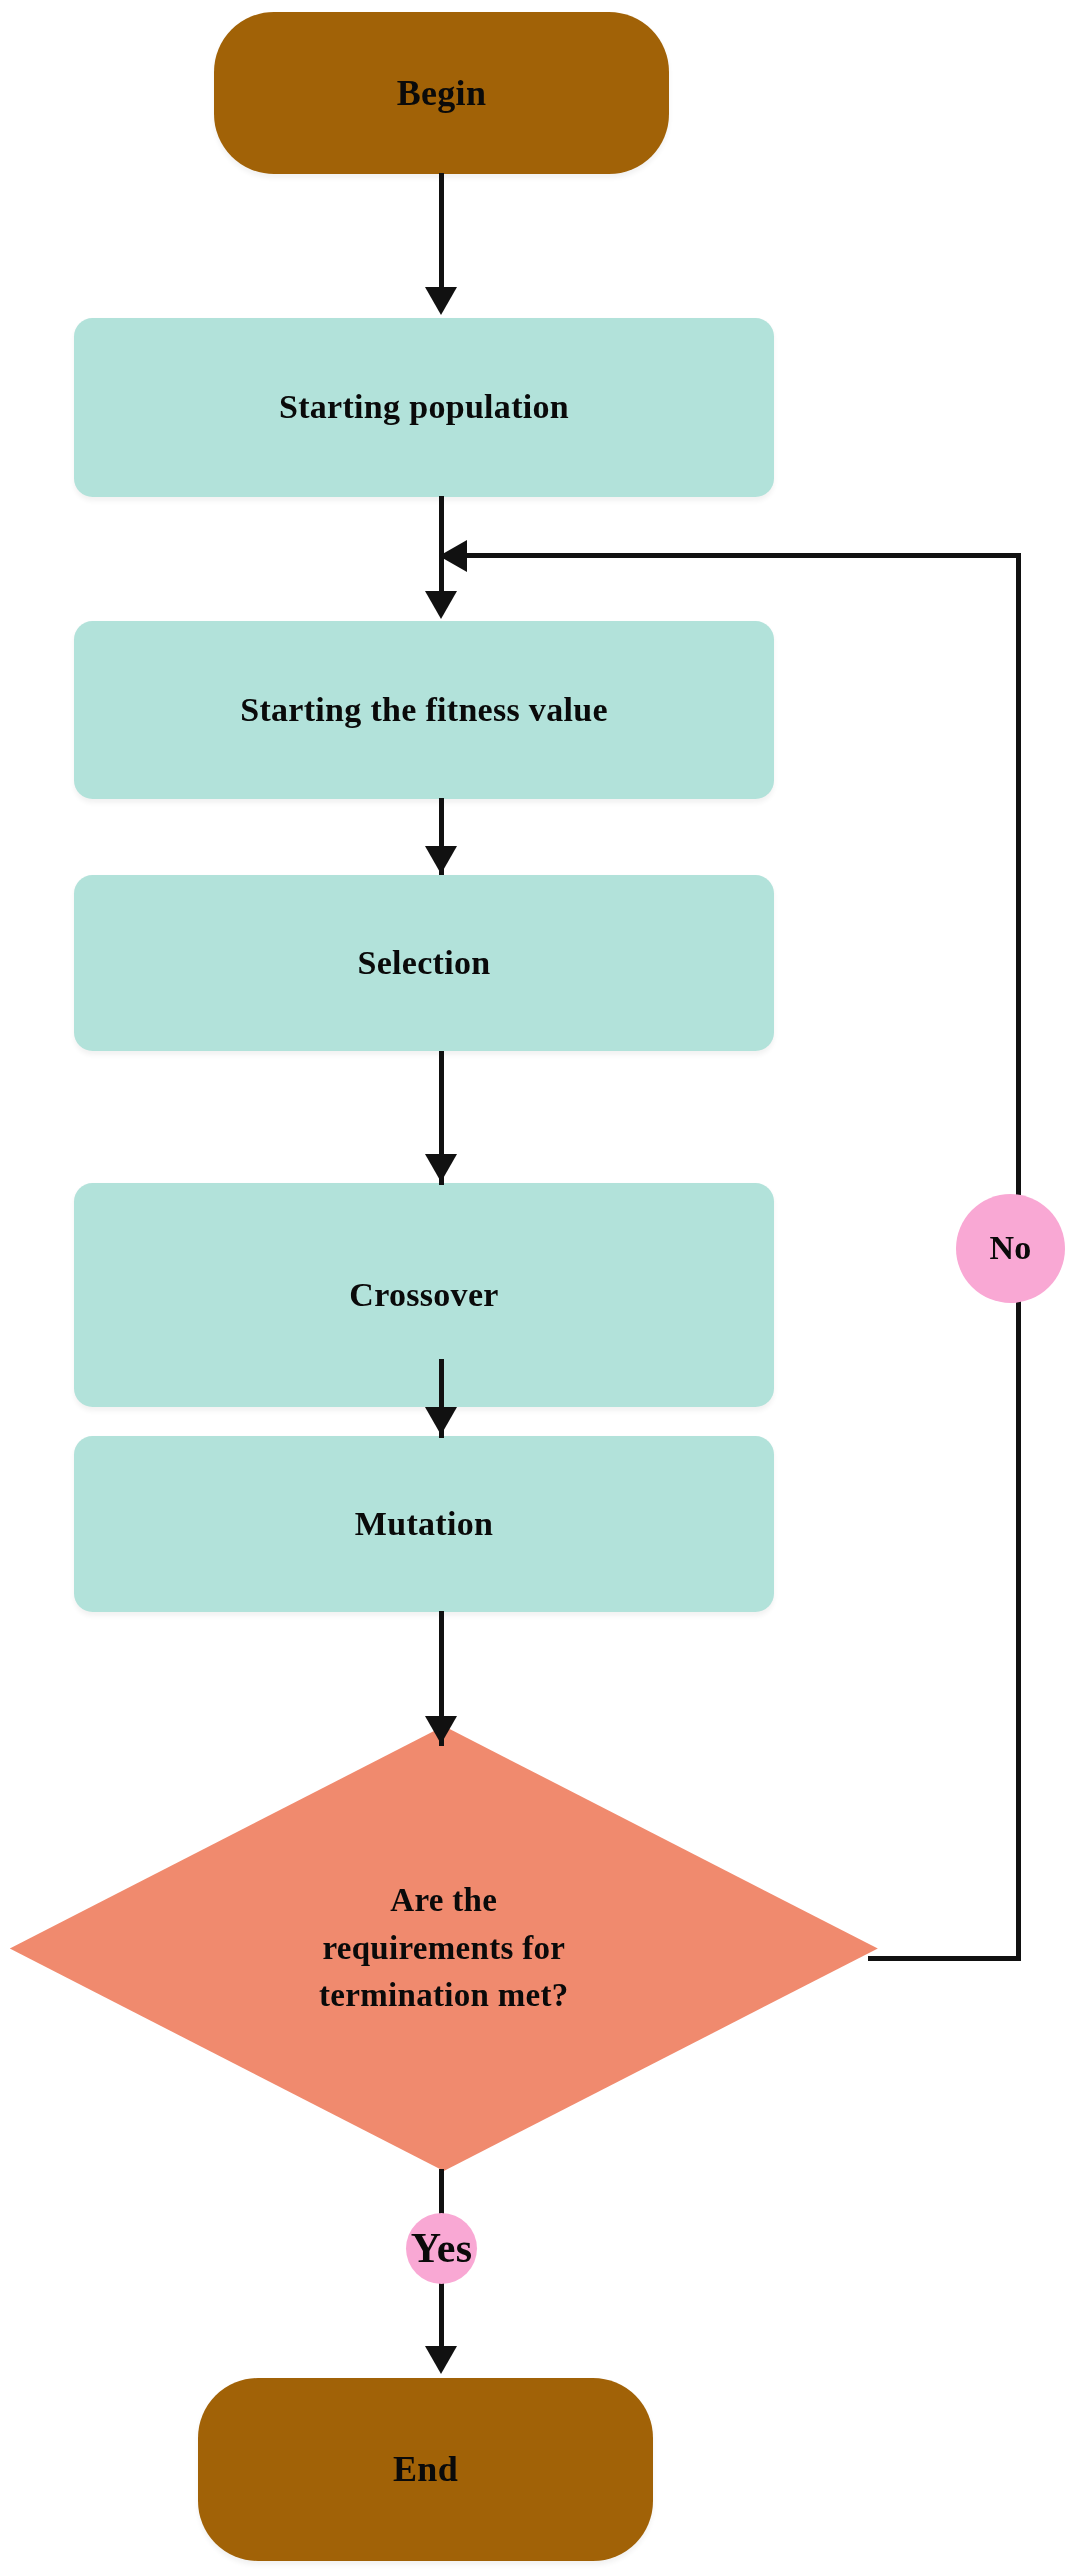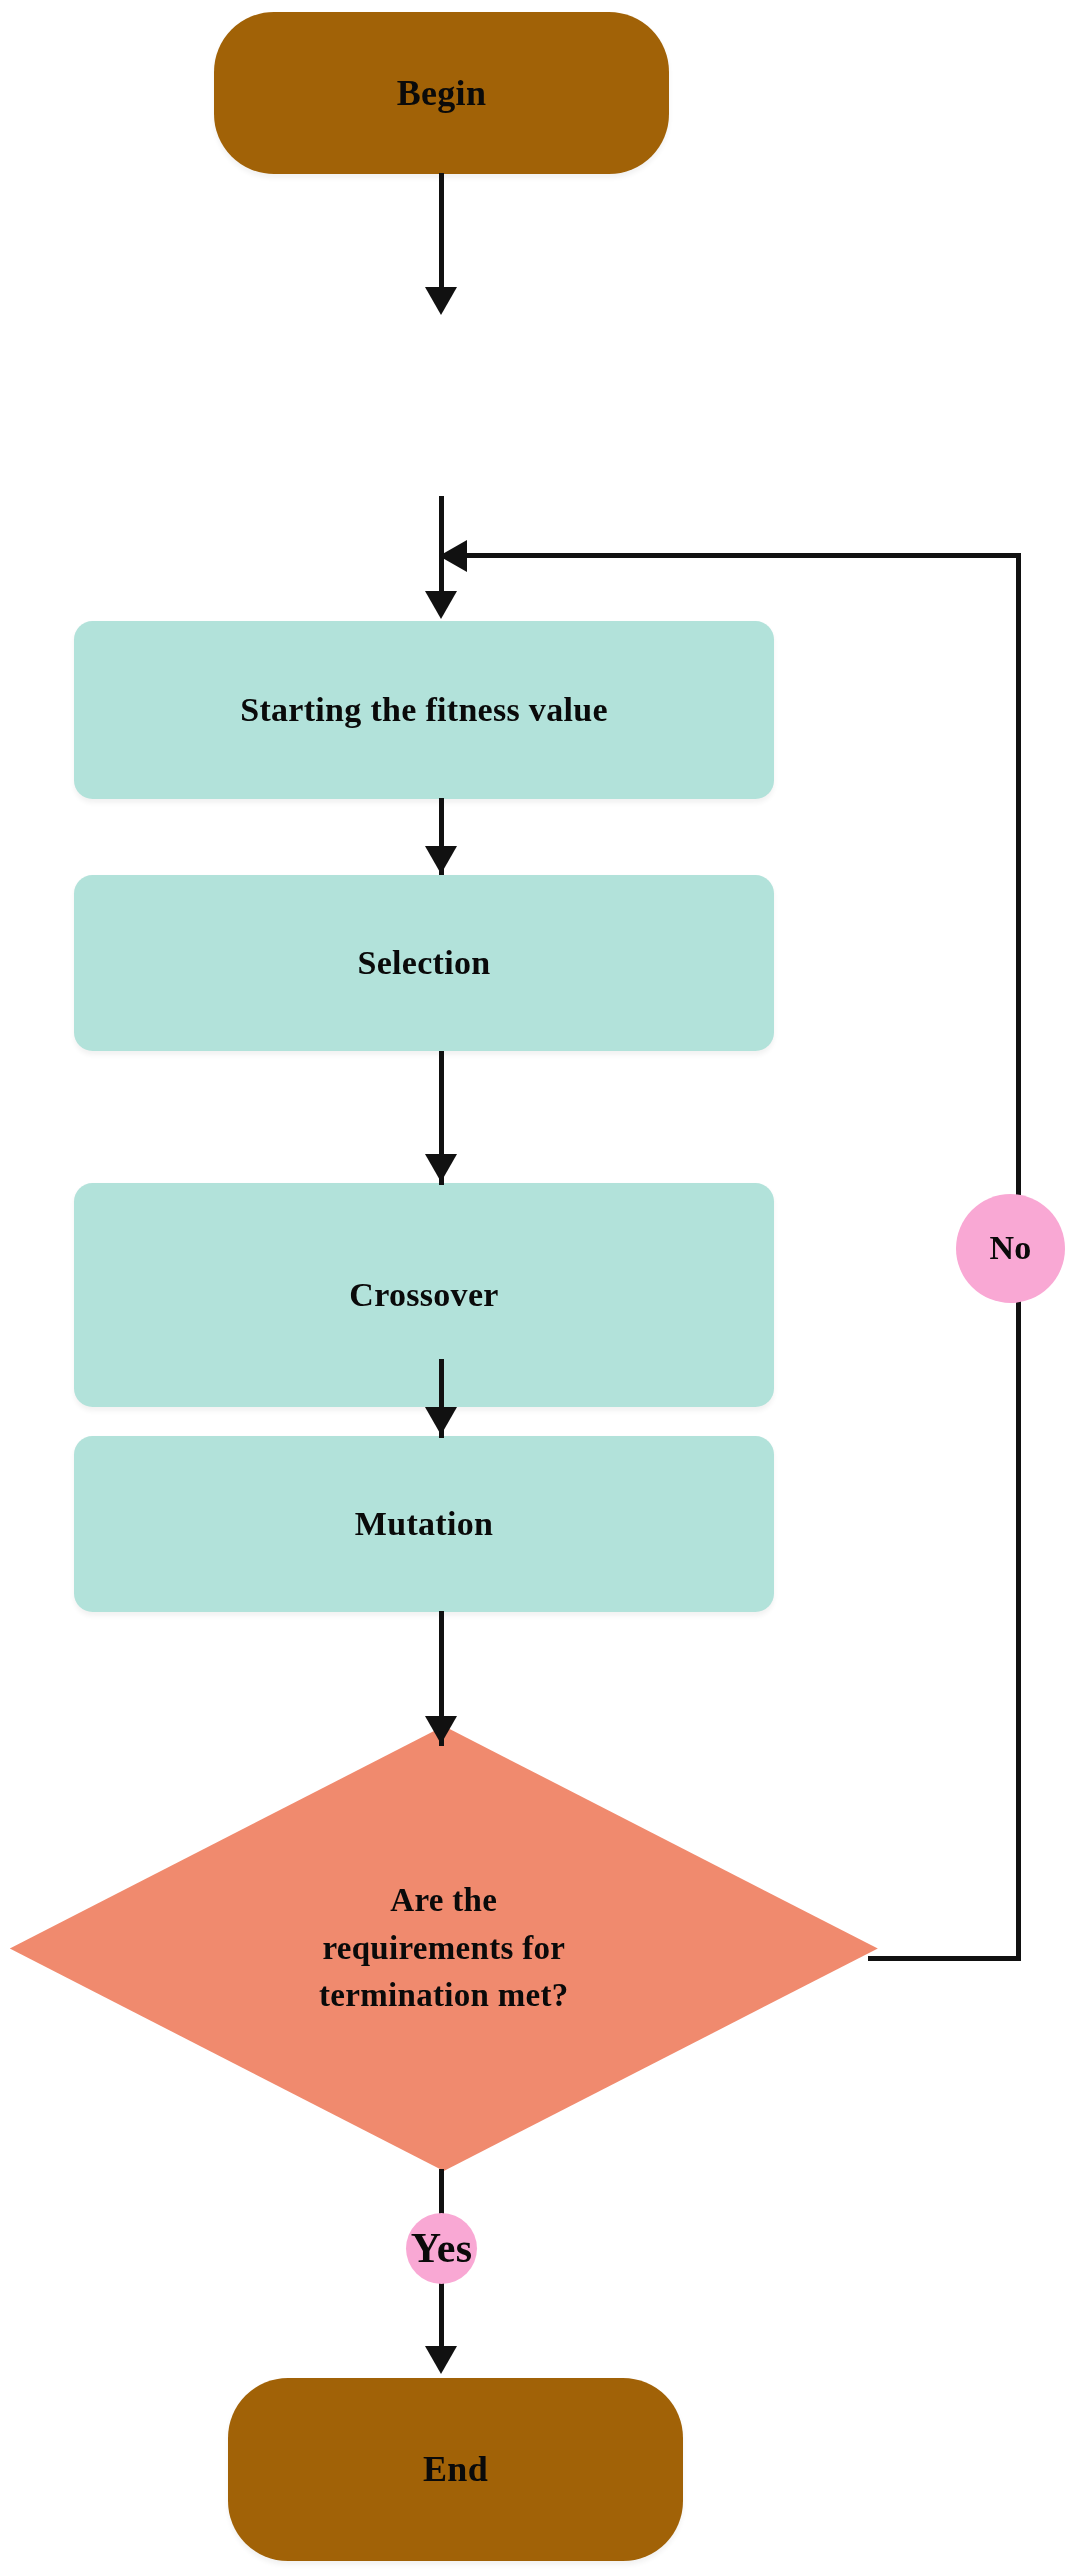--- a/index.html
+++ b/index.html
@@ -127,20 +127,23 @@
 
 <div id="canvas">
 
   <div class="terminator" style="left:214px; top:12px; width:455px; height:162px;">
     <div class="node-label">Begin</div>
   </div>
 
   <div class="v-line" style="left:439px; top:173px; height:117px;"></div>
   <div class="arrow-down" style="left:425px; top:287px;"></div>
 
+  <div class="process" style="left:74px; top:318px; width:700px; height:179px;">
+    <div class="node-label">Starting population</div>
+  </div>
 
   <div class="v-line" style="left:439px; top:496px; height:99px;"></div>
   <div class="arrow-down" style="left:425px; top:591px;"></div>
 
   <div class="arrow-left" style="left:439px; top:540px;"></div>
   <div class="h-line" style="left:466px; top:553px; width:555px;"></div>
   <div class="v-line" style="left:1016px; top:553px; height:1408px;"></div>
 
   <div class="process" style="left:74px; top:621px; width:700px; height:178px;">
     <div class="node-label">Starting the fitness value</div>
@@ -185,18 +188,18 @@
 
   <div class="v-line" style="left:439px; top:2169px; height:60px;"></div>
 
   <div class="badge badge-yes" style="left:406px; top:2213px; width:71px; height:71px;">
     <div class="node-label">Yes</div>
   </div>
 
   <div class="v-line" style="left:439px; top:2280px; height:79px;"></div>
   <div class="arrow-down" style="left:425px; top:2346px;"></div>
 
-  <div class="terminator" style="left:228px; top:2378px; width:455px; height:183px;">
+  <div class="terminator" style="left:198px; top:2378px; width:455px; height:183px;">
     <div class="node-label">End</div>
   </div>
 
 </div>
 
 
 </body></html>

